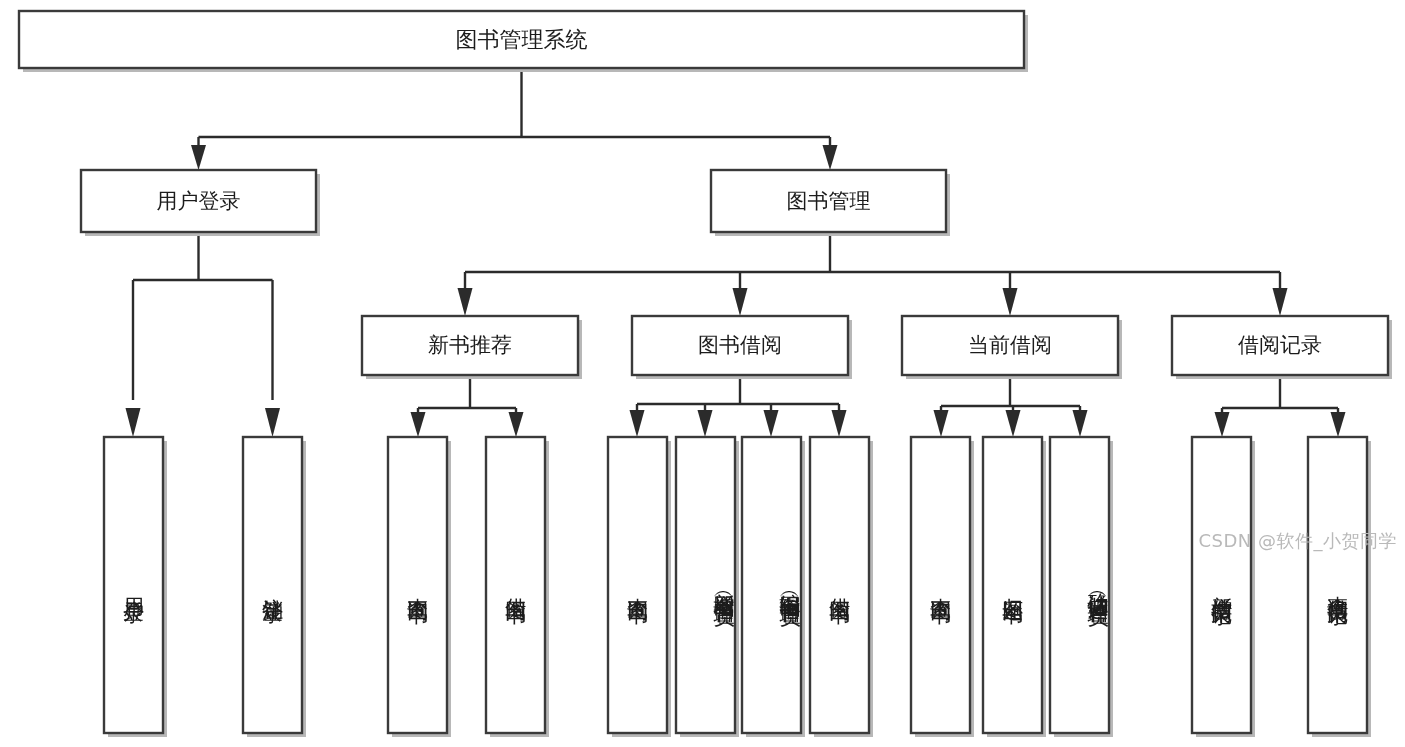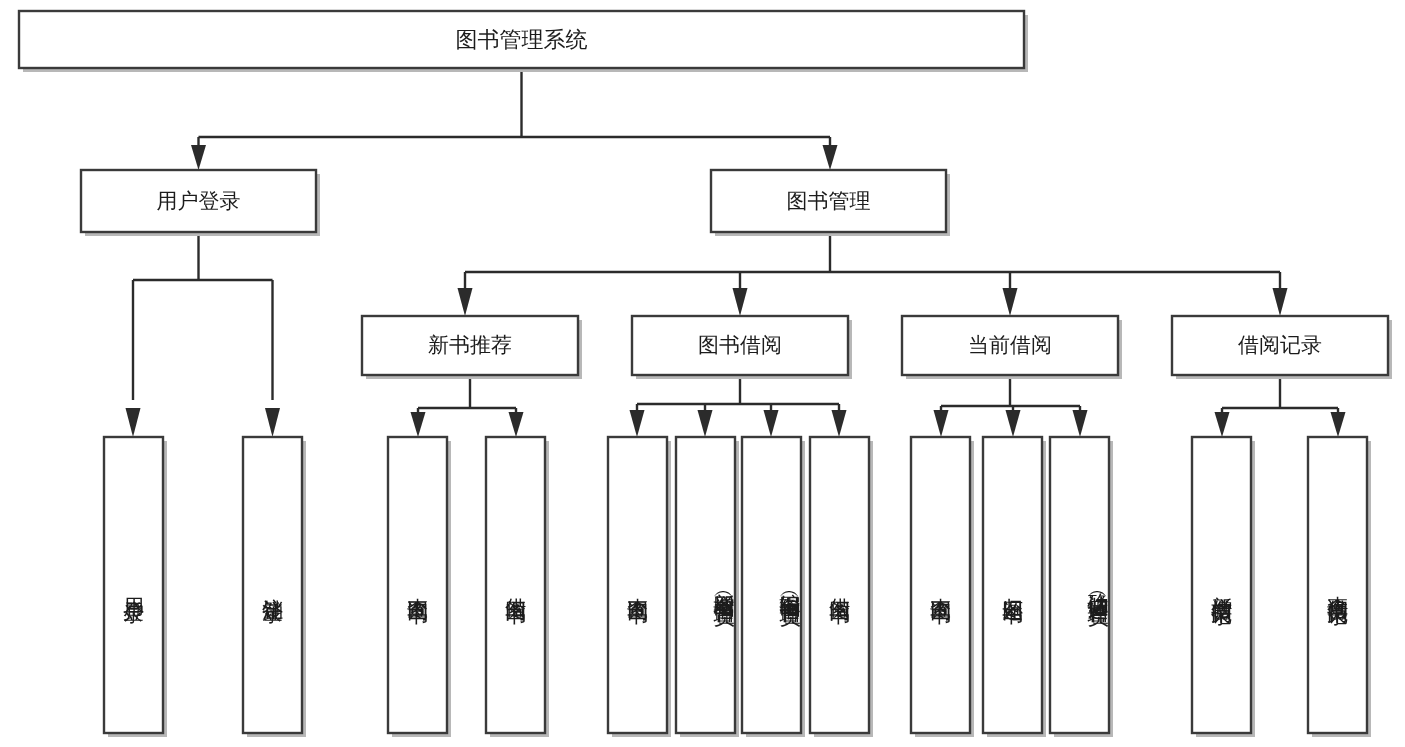--- a/index.html
+++ b/index.html
@@ -236,13 +236,14 @@
   <div class="leaf-label-wrap" style="left:742px; top:441px; width:59px; height:288px; align-items:flex-start;">编辑图书（管理员）</div>
   <div class="leaf-label-wrap" style="left:810px; top:437px; width:59px; height:296px;">借阅图书</div>
 
   <div class="leaf-label-wrap" style="left:911px; top:437px; width:59px; height:296px;">查询图书</div>
   <div class="leaf-label-wrap" style="left:983px; top:437px; width:59px; height:296px;">归还图书</div>
   <div class="leaf-label-wrap" style="left:1050px; top:441px; width:59px; height:288px; align-items:flex-start;">确认归还（管理员）</div>
 
   <div class="leaf-label-wrap" style="left:1192px; top:437px; width:59px; height:296px;">新增借阅记录</div>
   <div class="leaf-label-wrap" style="left:1308px; top:437px; width:59px; height:296px;">查询借阅记录</div>
 
+  <div class="watermark">CSDN @软件_小贺同学</div>
 </div>
 
 </body></html>

